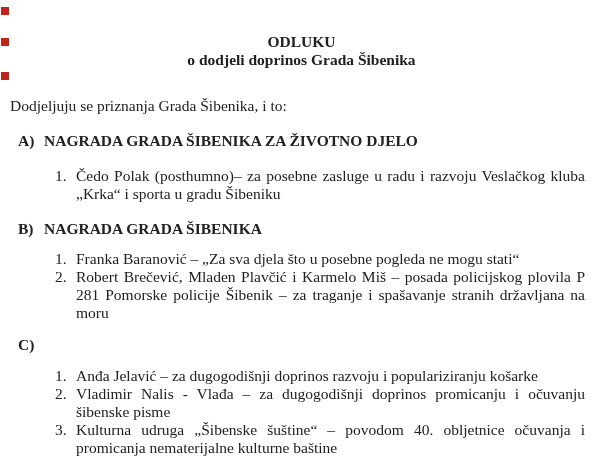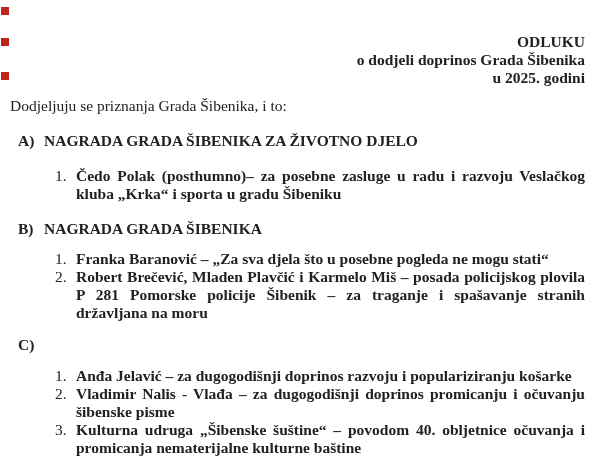--- a/index.html
+++ b/index.html
@@ -26,21 +26,21 @@
     background: #c0251d;
   }
   .marker.m1 { top: 7px; }
   .marker.m2 { top: 38px; }
   .marker.m3 { top: 72px; }
   .title-block {
     position: absolute;
     top: 33px;
     left: 18px;
     width: 567px;
-    text-align: right;
+    text-align: center;
     font-weight: bold;
   }
   .intro {
     position: absolute;
     top: 97px;
     left: 10px;
     width: 567px;
   }
   .section-heading {
     position: absolute;
@@ -68,36 +68,34 @@
     position: relative;
     padding-left: 21px;
   }
   .award-item .num {
     position: absolute;
     left: 0;
     top: 0;
   }
   .award-item .txt {
     text-align: justify;
-    font-weight: bold;
   }
 </style>
 </head>
 <body>
 
 <div class="page">
 
   <span class="marker m1" style="background: rgb(192, 37, 29);"></span>
   <span class="marker m2" style="background: rgb(192, 37, 29);"></span>
   <span class="marker m3" style="background: rgb(192, 37, 29);"></span>
 
   <div class="title-block">
     <div>ODLUKU</div>
     <div>o dodjeli doprinos Grada Šibenika</div>
-    <div>u 2025. godini</div>
   </div>
 
   <div class="intro">Dodjeljuju se priznanja Grada Šibenika, i to:</div>
 
   <div class="section-heading sh-a">
     <span class="label">A)</span>
     <span class="heading-text">NAGRADA GRADA ŠIBENIKA ZA ŽIVOTNO DJELO</span>
   </div>
 
   <div class="item-list il-a">

